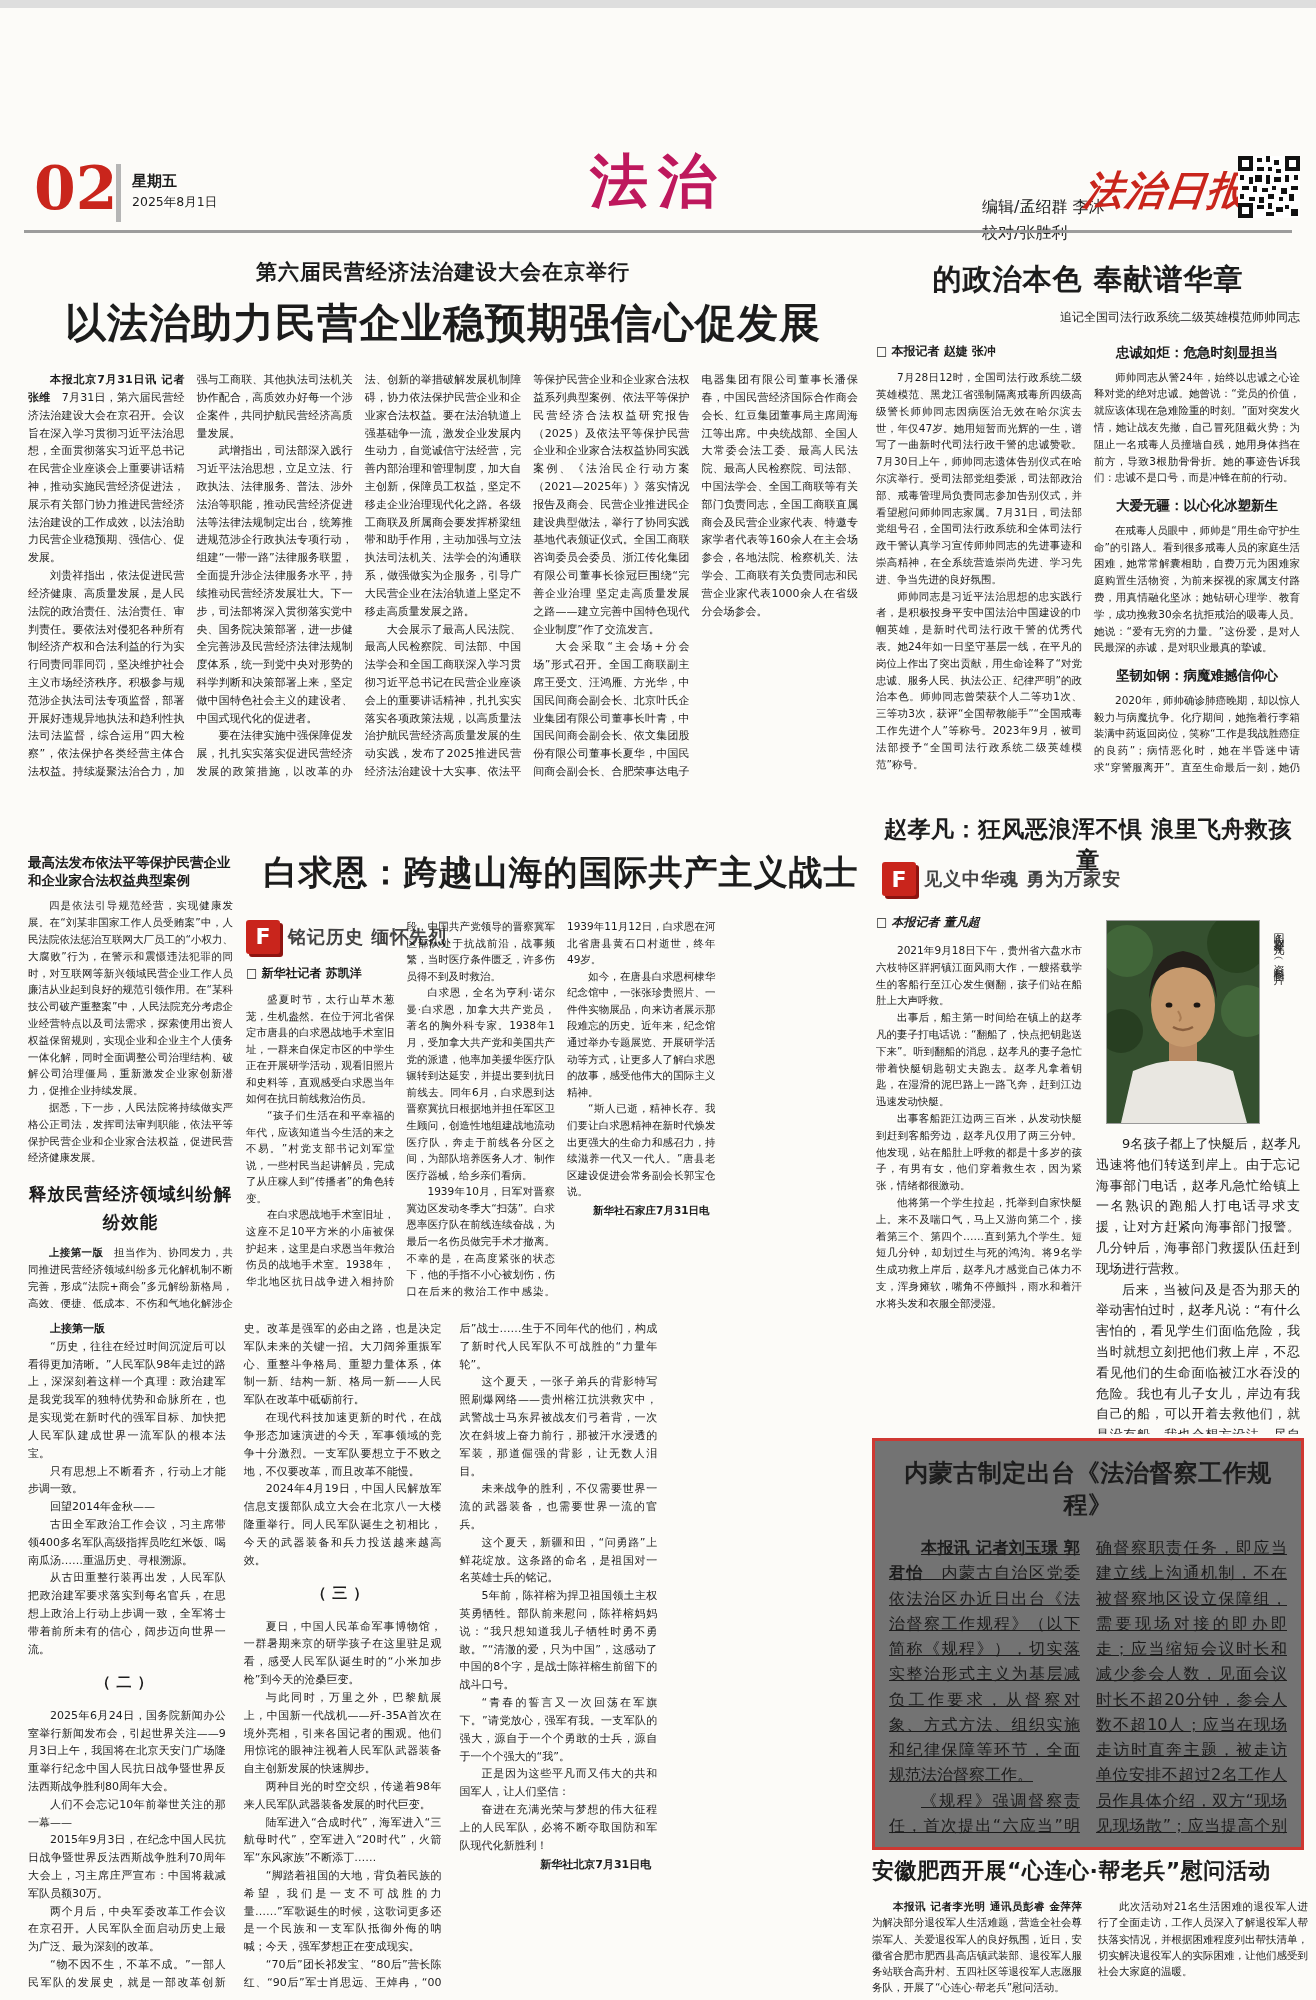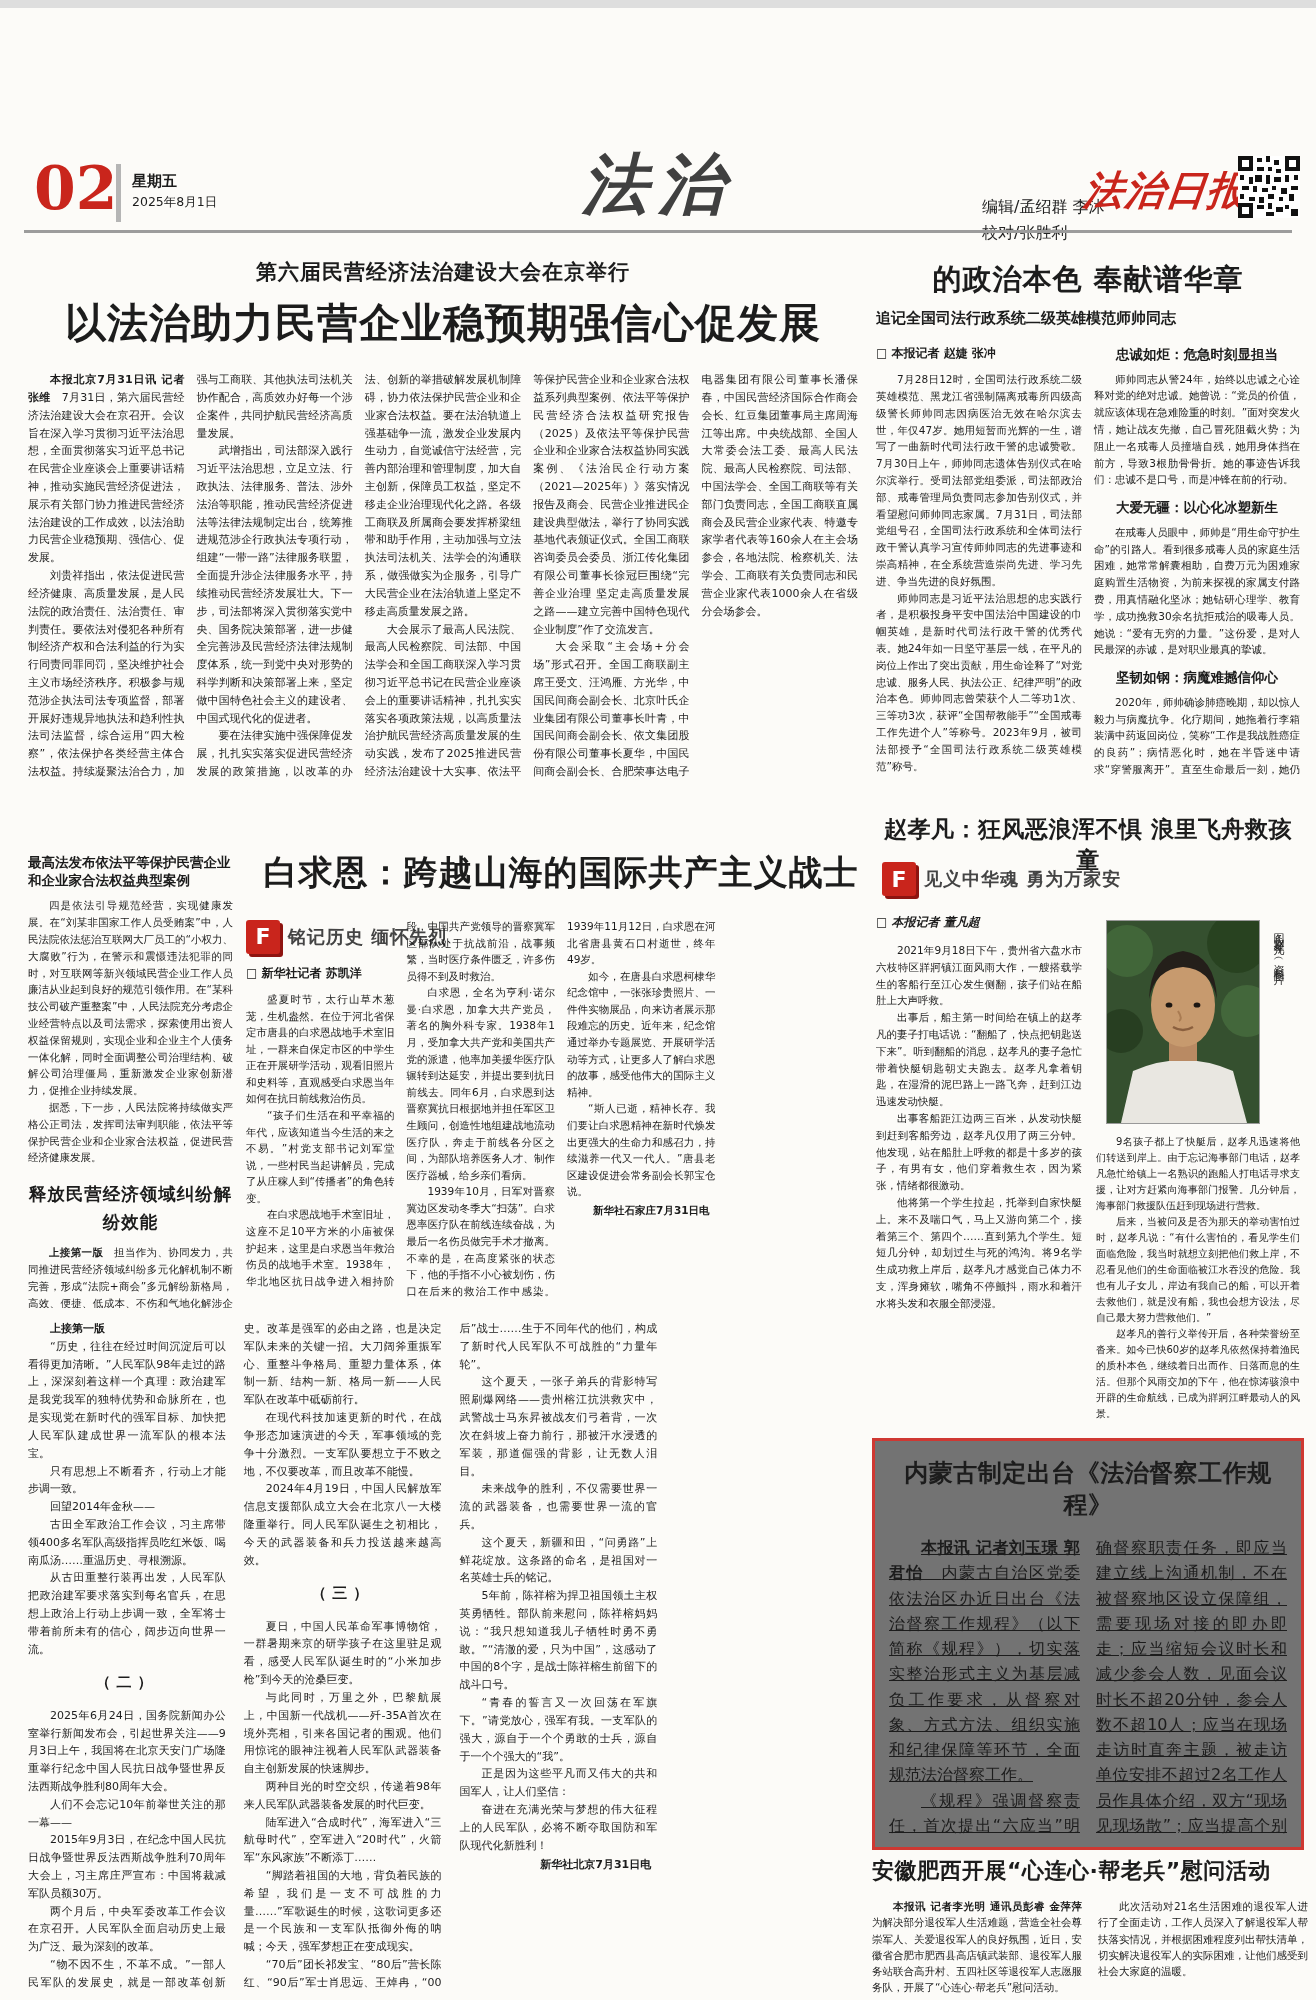--- a/index.html
+++ b/index.html
@@ -6,21 +6,21 @@
   .page{position:relative;width:1316px;height:2000px;margin:8px auto;background:#fcfbf8;
         font-family:"DejaVu Sans","Liberation Sans",sans-serif;color:#1c1c1c;overflow:hidden;}
   
   .pageno{position:absolute;left:34px;top:150px;font-family:"DejaVu Serif","Liberation Serif",serif;
           font-size:60px;font-weight:900;color:#c9251c;line-height:1;}
   .vbar{position:absolute;left:116px;top:156px;width:5px;height:58px;background:#b5b5b5;}
   .dateblock{position:absolute;left:132px;top:162px;line-height:1.5;}
   .weekday{font-size:15px;font-weight:700;}
   .dateline-top{font-size:12.5px;}
   .section-title{position:absolute;left:50%;transform:translateX(-50%);top:144px;margin:0;
-          font-size:66px;font-weight:900;color:#404040;letter-spacing:10px;line-height:1;font-style:italic;}
+          font-size:58px;font-weight:900;color:#be185d;letter-spacing:10px;line-height:1;}
   .staff{position:absolute;left:982px;top:186px;font-size:16px;line-height:1.6;color:#222;}
   .masthead{position:absolute;left:1084px;top:162px;font-family:"DejaVu Serif","Liberation Serif",serif;
           font-style:italic;font-weight:900;font-size:40px;color:#c9251c;letter-spacing:1px;
           transform:skewX(-6deg);line-height:1;}
   .qr{position:absolute;left:1238px;top:148px;width:62px;height:62px;}
   .head-rule{position:absolute;left:24px;top:222px;width:1268px;height:3px;background:#9c9c9c;}
   
   .para{margin:0;text-indent:2em;text-align:justify;}
   .para b{font-weight:700;}
   .subhead{margin:9px 0 5px;text-indent:0;text-align:center;font-weight:700;font-size:13.5px;}
@@ -28,21 +28,21 @@
   .dateline{margin:2px 0 0;text-indent:0;text-align:right;font-weight:700;padding-right:6px;}
   .cols{column-fill:auto;overflow:hidden;text-align:justify;}
   
   .art-a{position:absolute;left:28px;top:238px;width:830px;}
   .a-kicker{margin:12px 0 0;text-align:center;font-size:21px;font-weight:700;letter-spacing:1px;}
   .a-headline{margin:14px 0 0;text-align:center;font-size:41px;font-weight:900;letter-spacing:1px;line-height:1.15;}
   .a-body{margin-top:24px;height:415px;column-count:5;column-gap:12px;font-size:11px;line-height:1.62;}
   
   .art-e{position:absolute;left:876px;top:238px;width:424px;}
   .e-headline{margin:14px 0 0;text-align:center;font-size:29px;font-weight:900;letter-spacing:1px;}
-  .e-sub{margin:9px 0 0;text-align:left;font-size:15px;font-weight:700;}
+  .e-sub{margin:9px 0 0;text-align:right;font-size:12px;font-weight:400;}
   .e-byline{font-weight:700;font-size:12px;margin:0 0 8px;text-indent:0;}
   .e-body{margin-top:16px;height:452px;column-count:2;column-gap:12px;font-size:10.5px;line-height:1.6;}
   
   .art-d{position:absolute;left:246px;top:842px;width:630px;}
   .d-headline{margin:0;text-align:center;font-size:34px;font-weight:900;letter-spacing:1px;}
   .d-body{margin-top:22px;height:384px;column-count:4;column-gap:12px;font-size:10.5px;line-height:1.58;}
   .logo-row{display:flex;align-items:center;gap:8px;margin:2px 0 10px;break-inside:avoid;}
   .logo-cube{width:34px;height:34px;background:#c9251c;color:#fff;display:flex;align-items:center;
              justify-content:center;font-weight:900;font-size:22px;border-radius:3px;
              box-shadow:3px 3px 0 #8e1410;flex:0 0 auto;}
@@ -60,21 +60,21 @@
   .art-f{position:absolute;left:876px;top:806px;width:424px;height:620px;}
   .f-headline{margin:0;text-align:center;font-size:23px;font-weight:900;letter-spacing:0.5px;}
   .f-logo{position:absolute;left:6px;top:46px;}
   .f-byline{position:absolute;left:0;top:100px;font-style:italic;}
   .f-photo{position:absolute;left:230px;top:106px;width:152px;height:202px;border:1px solid #999;}
   .f-caption{position:absolute;left:394px;top:110px;height:210px;writing-mode:vertical-rl;
              font-size:11px;letter-spacing:3px;color:#222;}
   .f-col1{position:absolute;left:0;top:128px;width:206px;height:492px;overflow:hidden;
           font-size:10.5px;line-height:1.6;text-align:justify;}
   .f-col2{position:absolute;left:220px;top:320px;width:204px;height:300px;overflow:hidden;
-          font-size:10px;line-height:1.6;text-align:justify;}
+          font-size:13px;line-height:1.6;text-align:justify;}
   
   .art-g{position:absolute;left:872px;top:1430px;width:432px;height:412px;border:3px solid #cf3832;
          box-sizing:border-box;padding:10px 14px;background:#737373;}
   .g-headline{margin:6px 0 0;text-align:center;font-size:24px;font-weight:900;letter-spacing:0.5px;}
   .g-body{margin-top:14px;height:322px;column-count:2;column-gap:16px;font-size:16px;line-height:1.58;text-decoration:underline;}
   
   .art-h{position:absolute;left:872px;top:1848px;width:436px;}
   .h-headline{margin:0;font-size:22px;font-weight:900;letter-spacing:0.5px;}
   .h-body{margin-top:12px;height:112px;column-count:2;column-gap:16px;font-size:10.5px;line-height:1.55;}
 </style>

